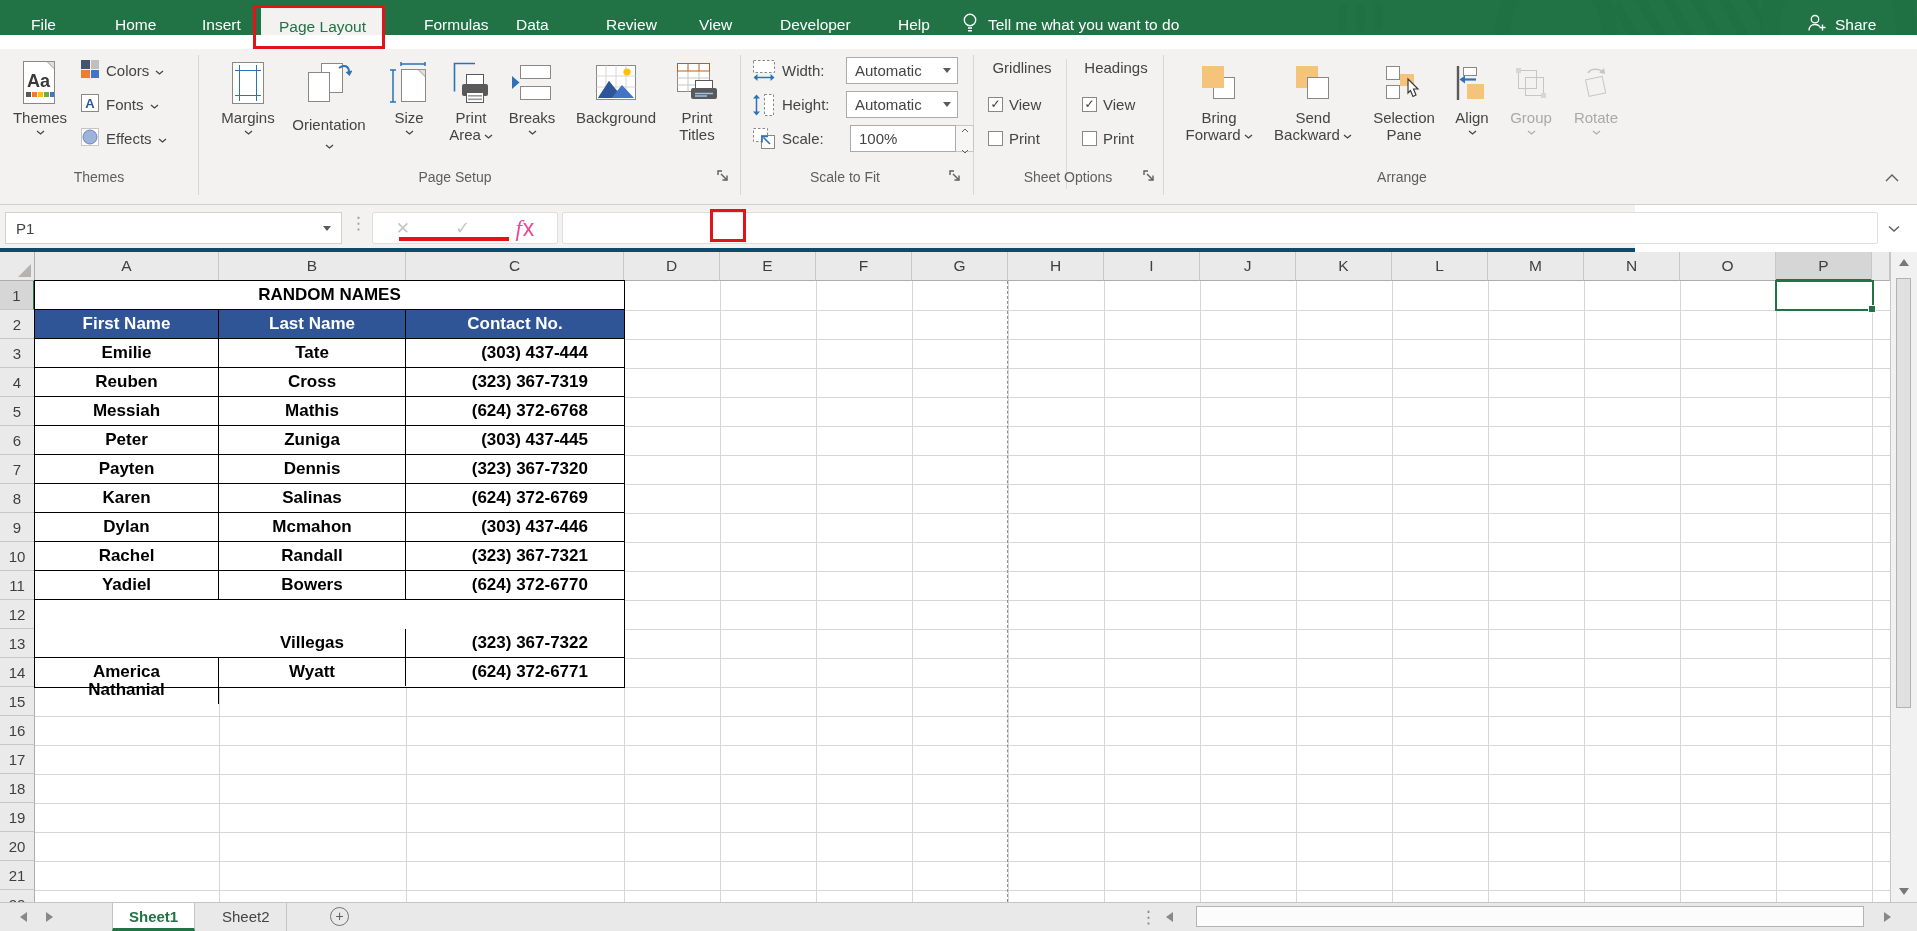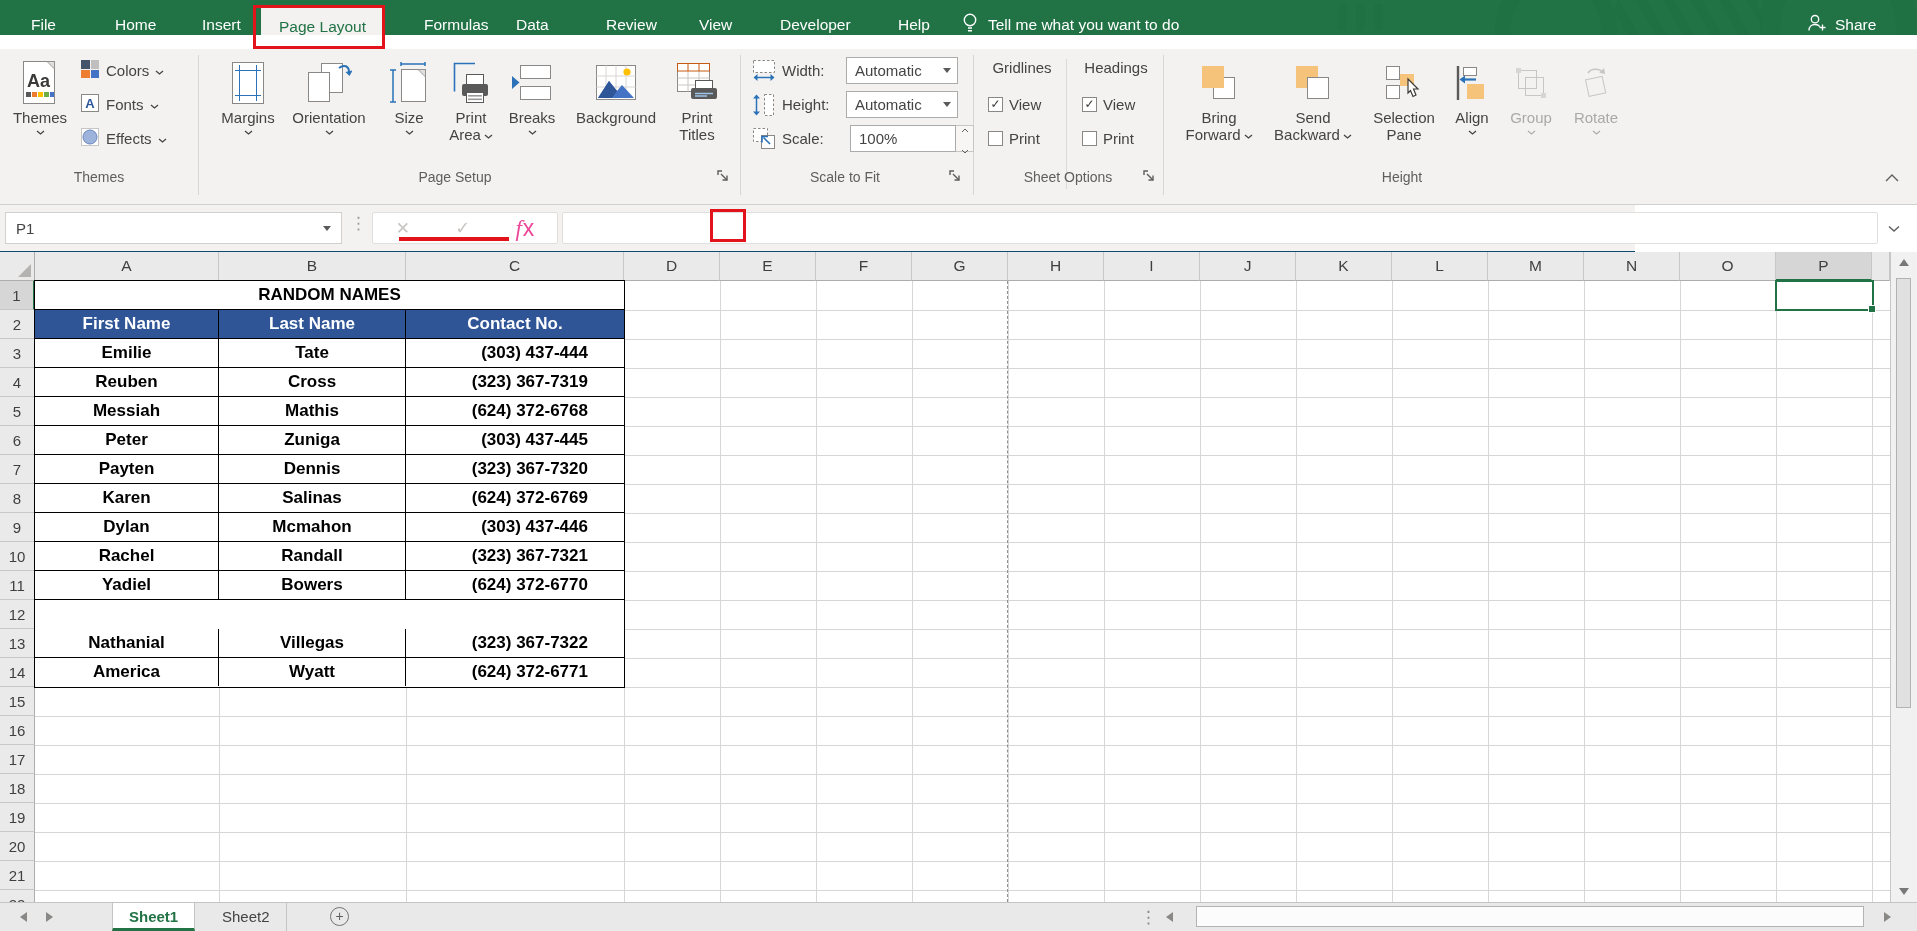--- a/index.html
+++ b/index.html
@@ -22,21 +22,21 @@
   .bigbtn .lb{font-size:15px;color:#444;line-height:17px;display:flex;align-items:center;gap:3px;white-space:nowrap;}
   .bigbtn.disabled .lb{color:#aba9a7;align-items:flex-end;}
   .smallrow{position:absolute;height:26px;display:flex;align-items:center;gap:6px;font-size:15px;color:#444;}
   .launcher{position:absolute;width:16px;height:16px;top:120px;}
   .combo{position:absolute;height:27px;background:#fff;border:1px solid #ababab;box-sizing:border-box;display:flex;align-items:center;font-size:15px;color:#444;padding:0 6px 0 8px;justify-content:space-between;}
   .spincol{position:absolute;width:18px;height:27px;border:1px solid #c8c6c4;border-left:none;box-sizing:border-box;display:flex;flex-direction:column;align-items:center;justify-content:center;gap:3px;background:#f7f6f5;}
   .tri-down{width:0;height:0;border-left:4px solid transparent;border-right:4px solid transparent;border-top:5px solid #5a5a5a;flex:none;}
   .cb{width:15px;height:15px;background:#fff;border:1px solid #8a8886;box-sizing:border-box;text-align:center;line-height:13px;font-size:12px;color:#3b3a39;flex:none;}
   .sotitle{position:absolute;top:10px;height:18px;font-size:15px;color:#444;text-align:center;}
   
-  #fbar{position:absolute;left:0;top:205px;width:1635px;height:47px;background:#f3f2f1;border-bottom:1px solid #0c4a6e;box-sizing:border-box;z-index:2;}
+  #fbar{position:absolute;left:0;top:205px;width:1635px;height:47px;background:#f3f2f1;border-bottom:4px solid #0c4a6e;box-sizing:border-box;z-index:2;}
   #namebox{position:absolute;left:5px;top:7px;width:337px;height:32px;background:#fff;border:1px solid #d2d0ce;box-sizing:border-box;display:flex;align-items:center;justify-content:space-between;padding:0 10px;font-size:15px;color:#444;}
   #fbdots{position:absolute;left:350px;top:8px;font-size:17px;color:#a19f9d;letter-spacing:0;}
   #fbbtns{position:absolute;left:372px;top:7px;width:186px;height:32px;background:#fff;border:1px solid #e1dfdd;border-radius:2px;box-sizing:border-box;display:flex;align-items:center;justify-content:space-around;}
   .fbx{color:#c8c6c4;font-size:17px;}
   .fbok{color:#c8c6c4;font-size:18px;}
   .fbfx{color:#ec4899;font-size:23px;}
   .fbfx i{font-family:"Liberation Serif",serif;font-style:italic;margin-right:1px;}
   #finput{position:absolute;left:562px;top:7px;width:1316px;height:32px;background:#fff;border:1px solid #e1dfdd;border-radius:2px;box-sizing:border-box;font-size:15px;color:#444;padding:5px 8px;}
   #fchev{position:absolute;left:1888px;top:14px;}
   
@@ -190,21 +190,21 @@
         </div>
         <div class="lb">
           <span>Margins</span>
         </div>
         <div class="lb" style="margin-top: 4px;">
           <svg width="9" height="6" viewBox="0 0 9 6" style="flex:none">
             <path d="M1 1l3.5 3L8 1" fill="none" stroke="#444" stroke-width="1.3"></path>
           </svg>
         </div>
       </div>
-      <div class="bigbtn" style="left: 282px; width: 94px;">
+      <div class="bigbtn" style="left: 282px; width: 94px; gap: 7px;">
         <div class="ic">
           <svg width="46" height="44" viewBox="0 0 46 44">
             <rect x="15.5" y="2.5" width="21" height="29" fill="#fff" stroke="#8a8886"></rect>
             <rect x="2.5" y="11.5" width="21" height="29" fill="#fff" stroke="#8a8886"></rect>
             <path d="M33 7c5-4 10-2 10 4" fill="none" stroke="#2B72B8" stroke-width="2"></path>
             <path d="M39.5 11l4 4 3-5.5z" fill="#2B72B8"></path>
           </svg>
         </div>
         <div class="lb">
           <span>Orientation</span>
@@ -475,21 +475,21 @@
         </div>
         <div class="lb">
           <span>Rotate</span>
         </div>
         <div class="lb" style="margin-top: 4px;">
           <svg width="9" height="6" viewBox="0 0 9 6" style="flex:none">
             <path d="M1 1l3.5 3L8 1" fill="none" stroke="#b0aeac" stroke-width="1.3"></path>
           </svg>
         </div>
       </div>
-      <div class="glabel" style="left: 1163px; width: 478px;">Height</div>
+      <div class="glabel" style="left: 1163px; width: 478px;">Arrange</div>
       <div style="position: absolute; left: 1884px; top: 120px;"><svg width="16" height="10" viewBox="0 0 16 10">
           <path d="M2 8l6-6 6 6" fill="none" stroke="#605e5c" stroke-width="1.4"></path>
         </svg></div>
     </div>
 
   <div id="fbar">
     <div id="namebox">
       <span>P1</span>
       <span class="tri-down"></span>
     </div>
@@ -634,21 +634,21 @@
           <div class="tcell t-data bR" style="left: 0px; width: 184px;">Rachel</div>
           <div class="tcell t-data bR" style="left: 184px; width: 187px;">Randall</div>
           <div class="tcell t-phone" style="left: 371px; width: 218px;">(323) 367-7321</div>
         </div>
         <div class="trow" style="top: 290px;">
           <div class="tcell t-data bR" style="left: 0px; width: 184px;">Yadiel</div>
           <div class="tcell t-data bR" style="left: 184px; width: 187px;">Bowers</div>
           <div class="tcell t-phone" style="left: 371px; width: 218px;">(624) 372-6770</div>
         </div>
         <div class="trow" style="top: 348px;">
-          <div class="tcell t-data bR" style="left: 0px; width: 184px;">Nathanial</div>
+          <div class="tcell t-data bR" style="left: 0px; width: 184px; margin-top: 47px;">Nathanial</div>
           <div class="tcell t-data bR" style="left: 184px; width: 187px;">Villegas</div>
           <div class="tcell t-phone" style="left: 371px; width: 218px;">(323) 367-7322</div>
         </div>
         <div class="trow last" style="top: 377px;">
           <div class="tcell t-data bR" style="left: 0px; width: 184px;">America</div>
           <div class="tcell t-data bR" style="left: 184px; width: 187px;">Wyatt</div>
           <div class="tcell t-phone" style="left: 371px; width: 218px;">(624) 372-6771</div>
         </div>
       </div>
       <div id="selcell">

